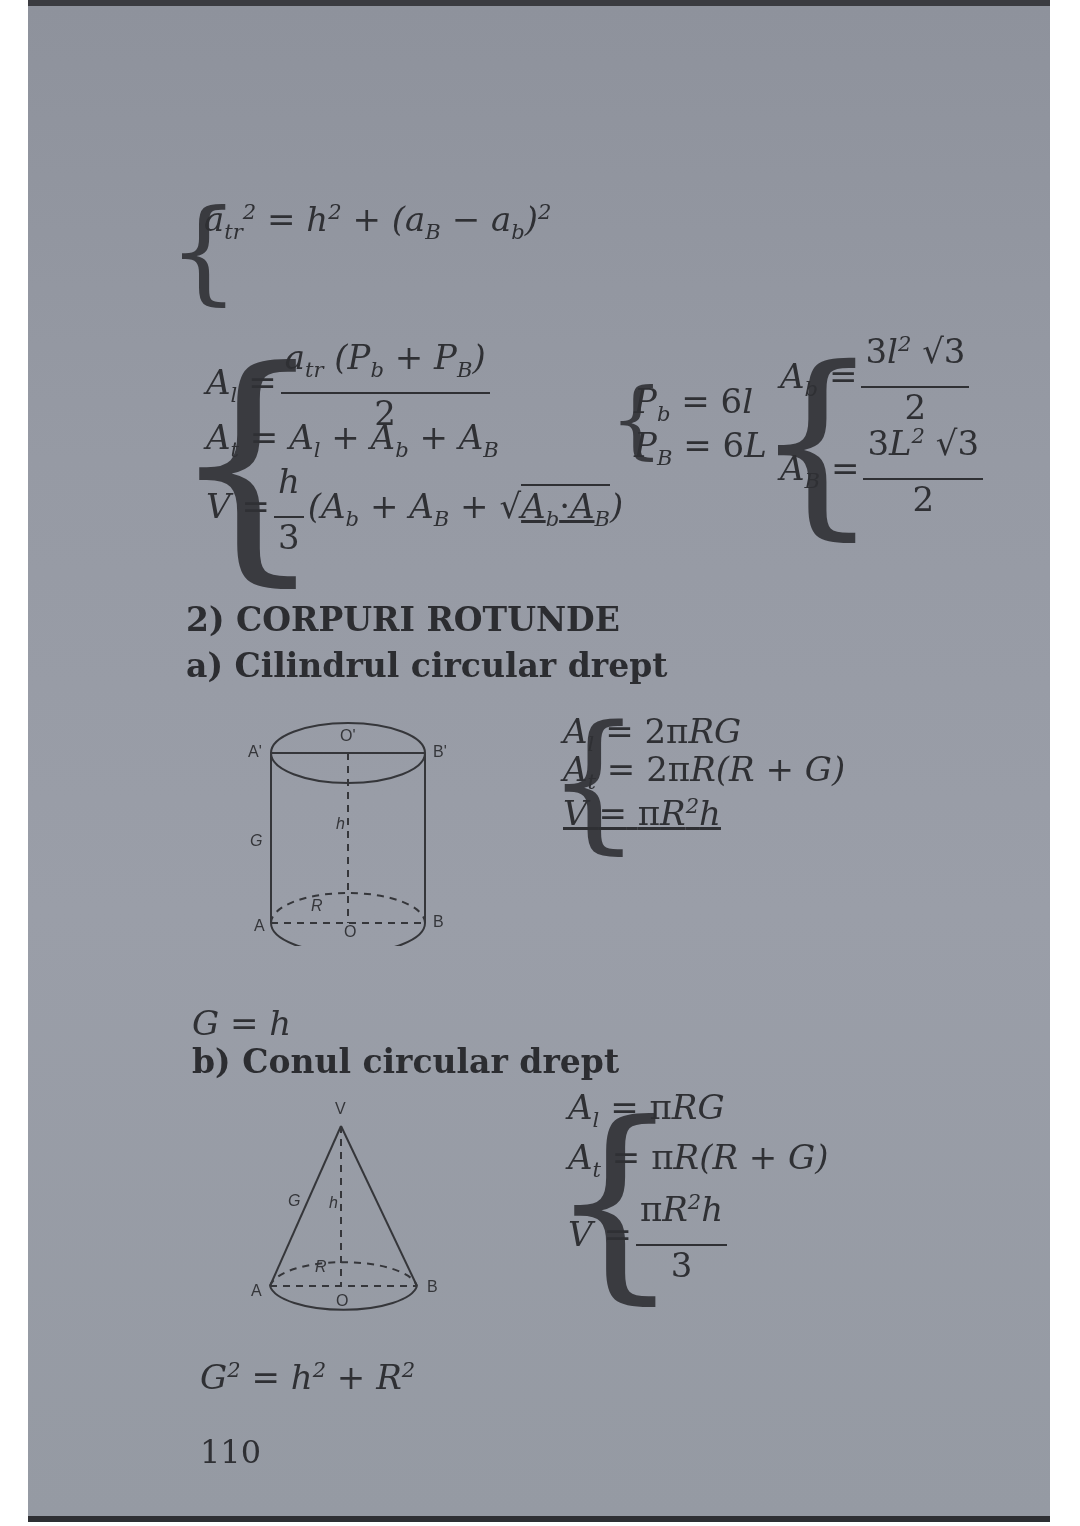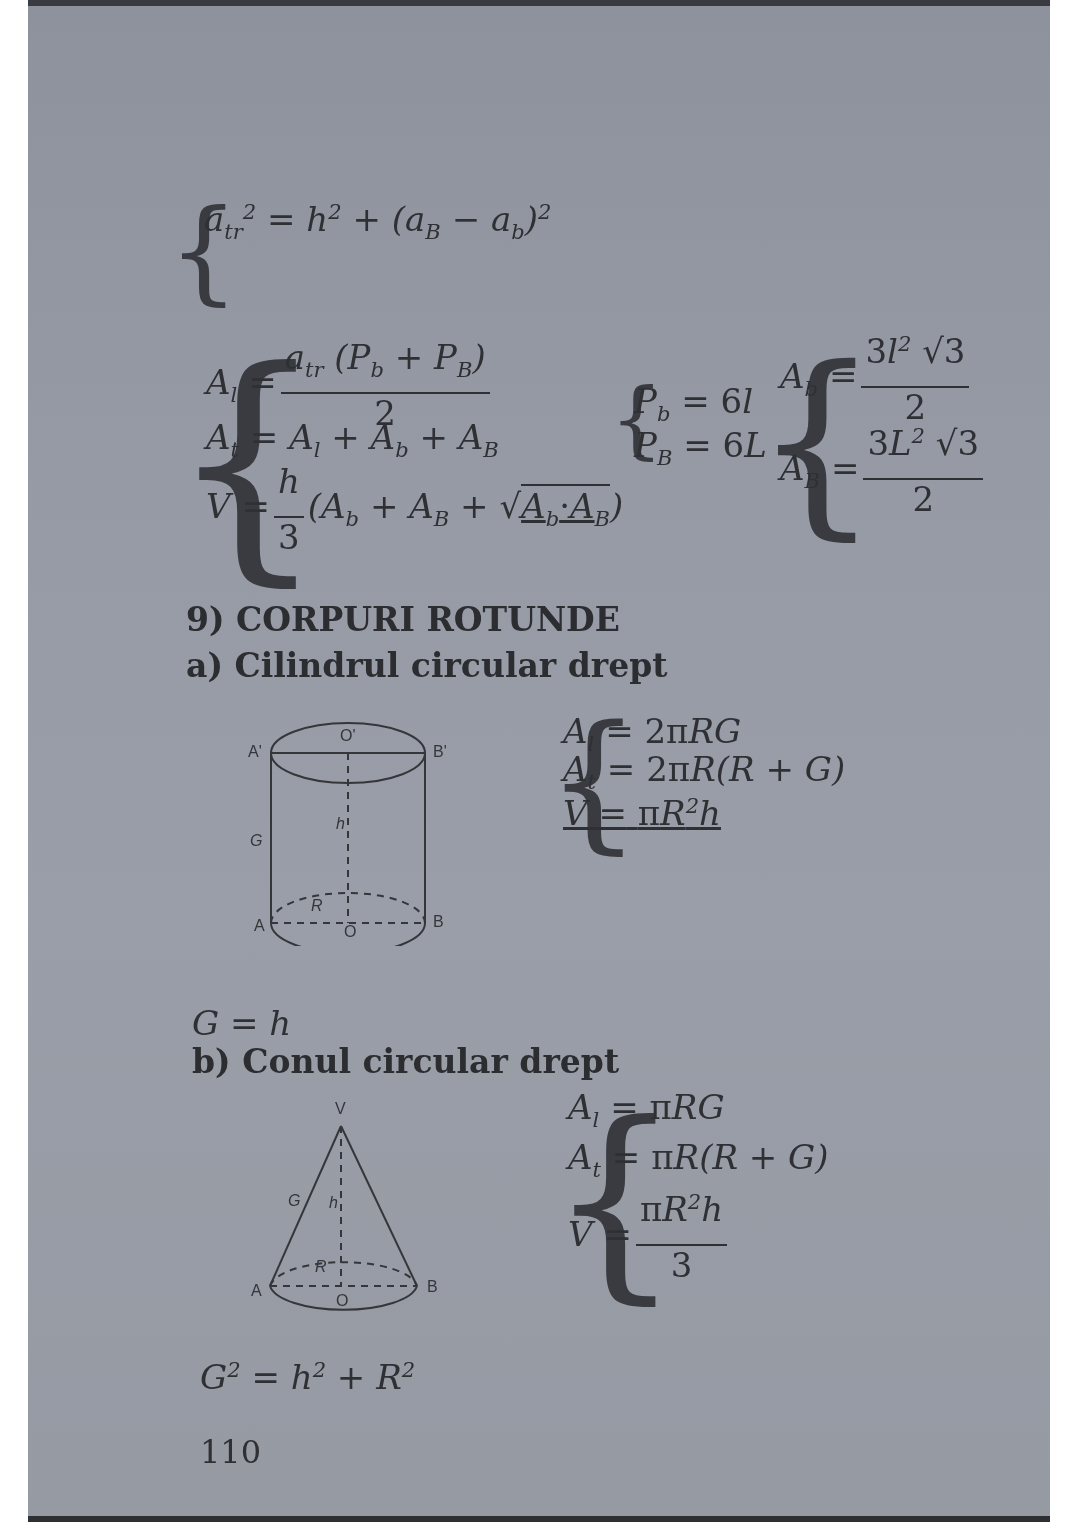--- a/index.html
+++ b/index.html
@@ -46,21 +46,21 @@
   <div class="brace" style="left:725px;top:318px;font-size:200px;">{</div>
   <div class="m" style="left:752px;top:328px;">A<sub>b</sub> <span class="up">=</span><span class="frac">
         <span class="num"><span class="up">3</span>l<sup>2</sup> <span class="up">√3</span></span>
         <span class="den">2</span>
       </span></div>
   <div class="m" style="left:752px;top:420px;">A<sub>B</sub> <span class="up">=</span><span class="frac">
         <span class="num"><span class="up">3</span>L<sup>2</sup> <span class="up">√3</span></span>
         <span class="den">2</span>
       </span></div>
 
-  <div class="head" style="left:158px;top:594px;">9) CORPURI ROTUNDE</div>
+  <div class="head" style="left:158px;top:594px;">2) CORPURI ROTUNDE</div>
   <div class="head" style="left:158px;top:640px;">a) Cilindrul circular drept</div>
 
   <svg style="position:absolute;left:200px;top:705px;" width="240" height="235">
     <ellipse cx="120" cy="42" rx="77" ry="30" fill="none" stroke="#35363a" stroke-width="2"></ellipse>
     <line x1="43" y1="42" x2="197" y2="42" stroke="#35363a" stroke-width="2"></line>
     <line x1="43" y1="42" x2="43" y2="212" stroke="#35363a" stroke-width="2"></line>
     <line x1="197" y1="42" x2="197" y2="212" stroke="#35363a" stroke-width="2"></line>
     <path d="M43 212 A77 30 0 0 0 197 212" fill="none" stroke="#35363a" stroke-width="2"></path>
     <path d="M43 212 A77 30 0 0 1 197 212" fill="none" stroke="#35363a" stroke-width="2" stroke-dasharray="7,6"></path>
     <line x1="43" y1="212" x2="197" y2="212" stroke="#35363a" stroke-width="2" stroke-dasharray="7,6"></line>

